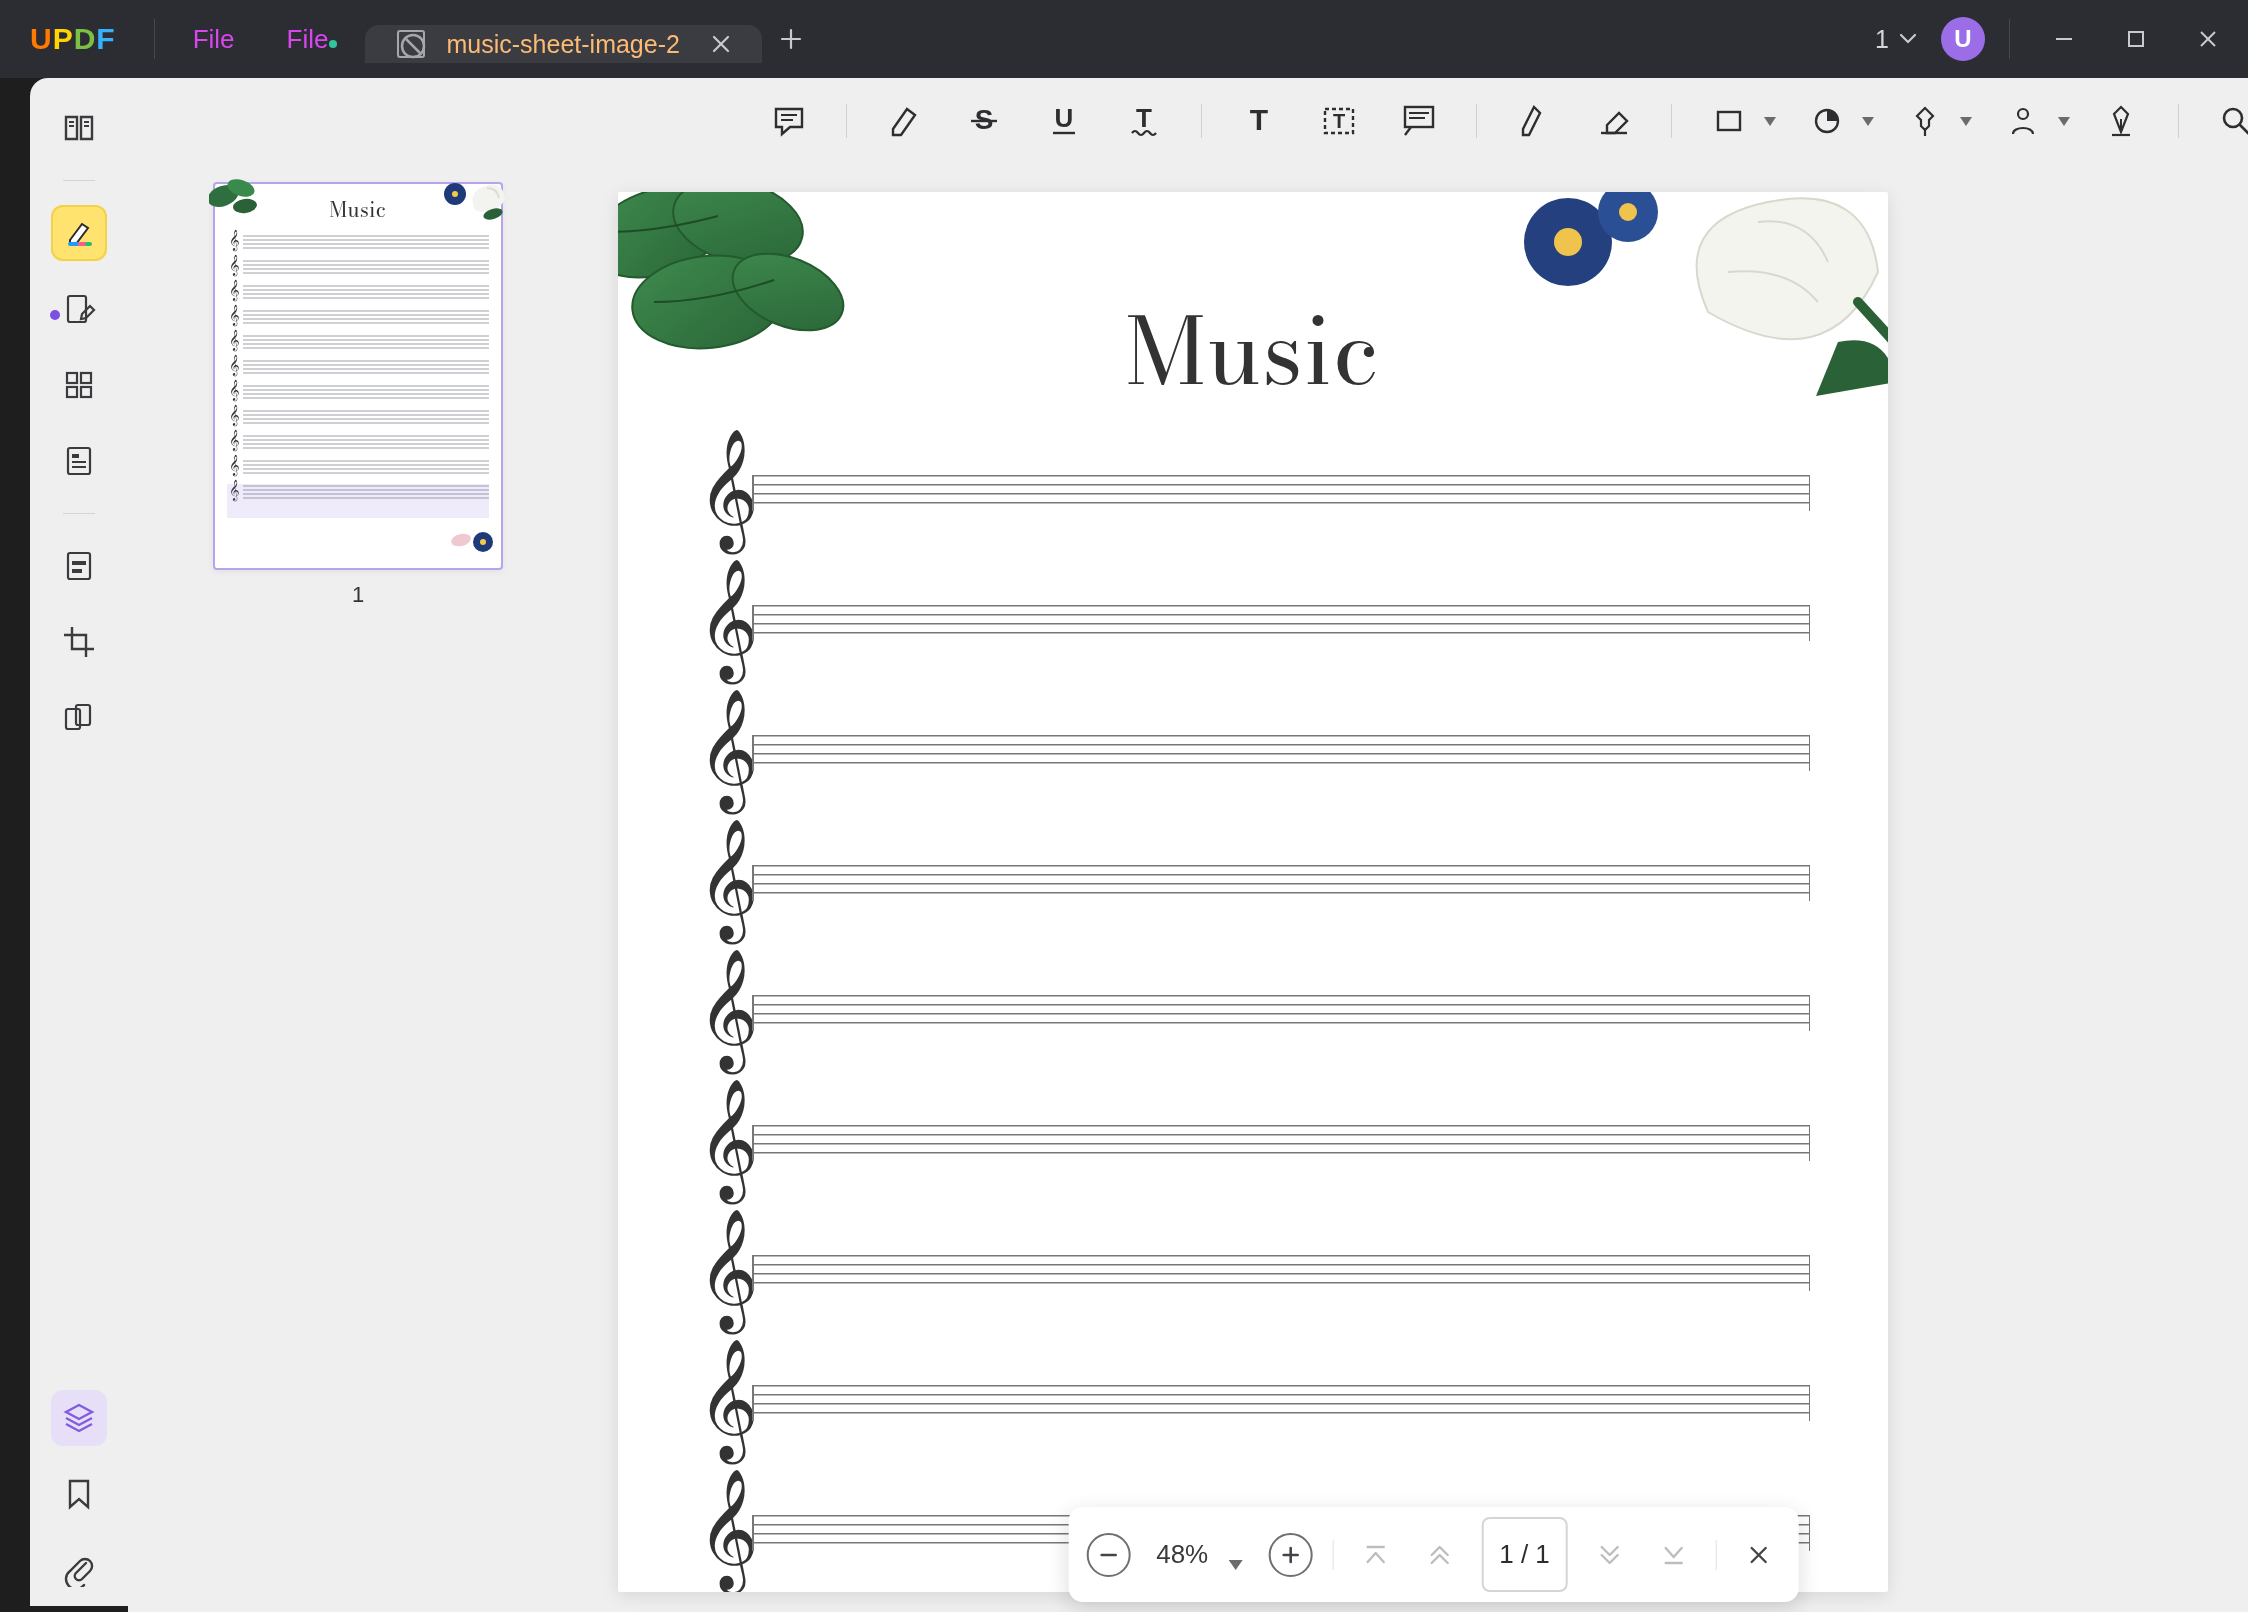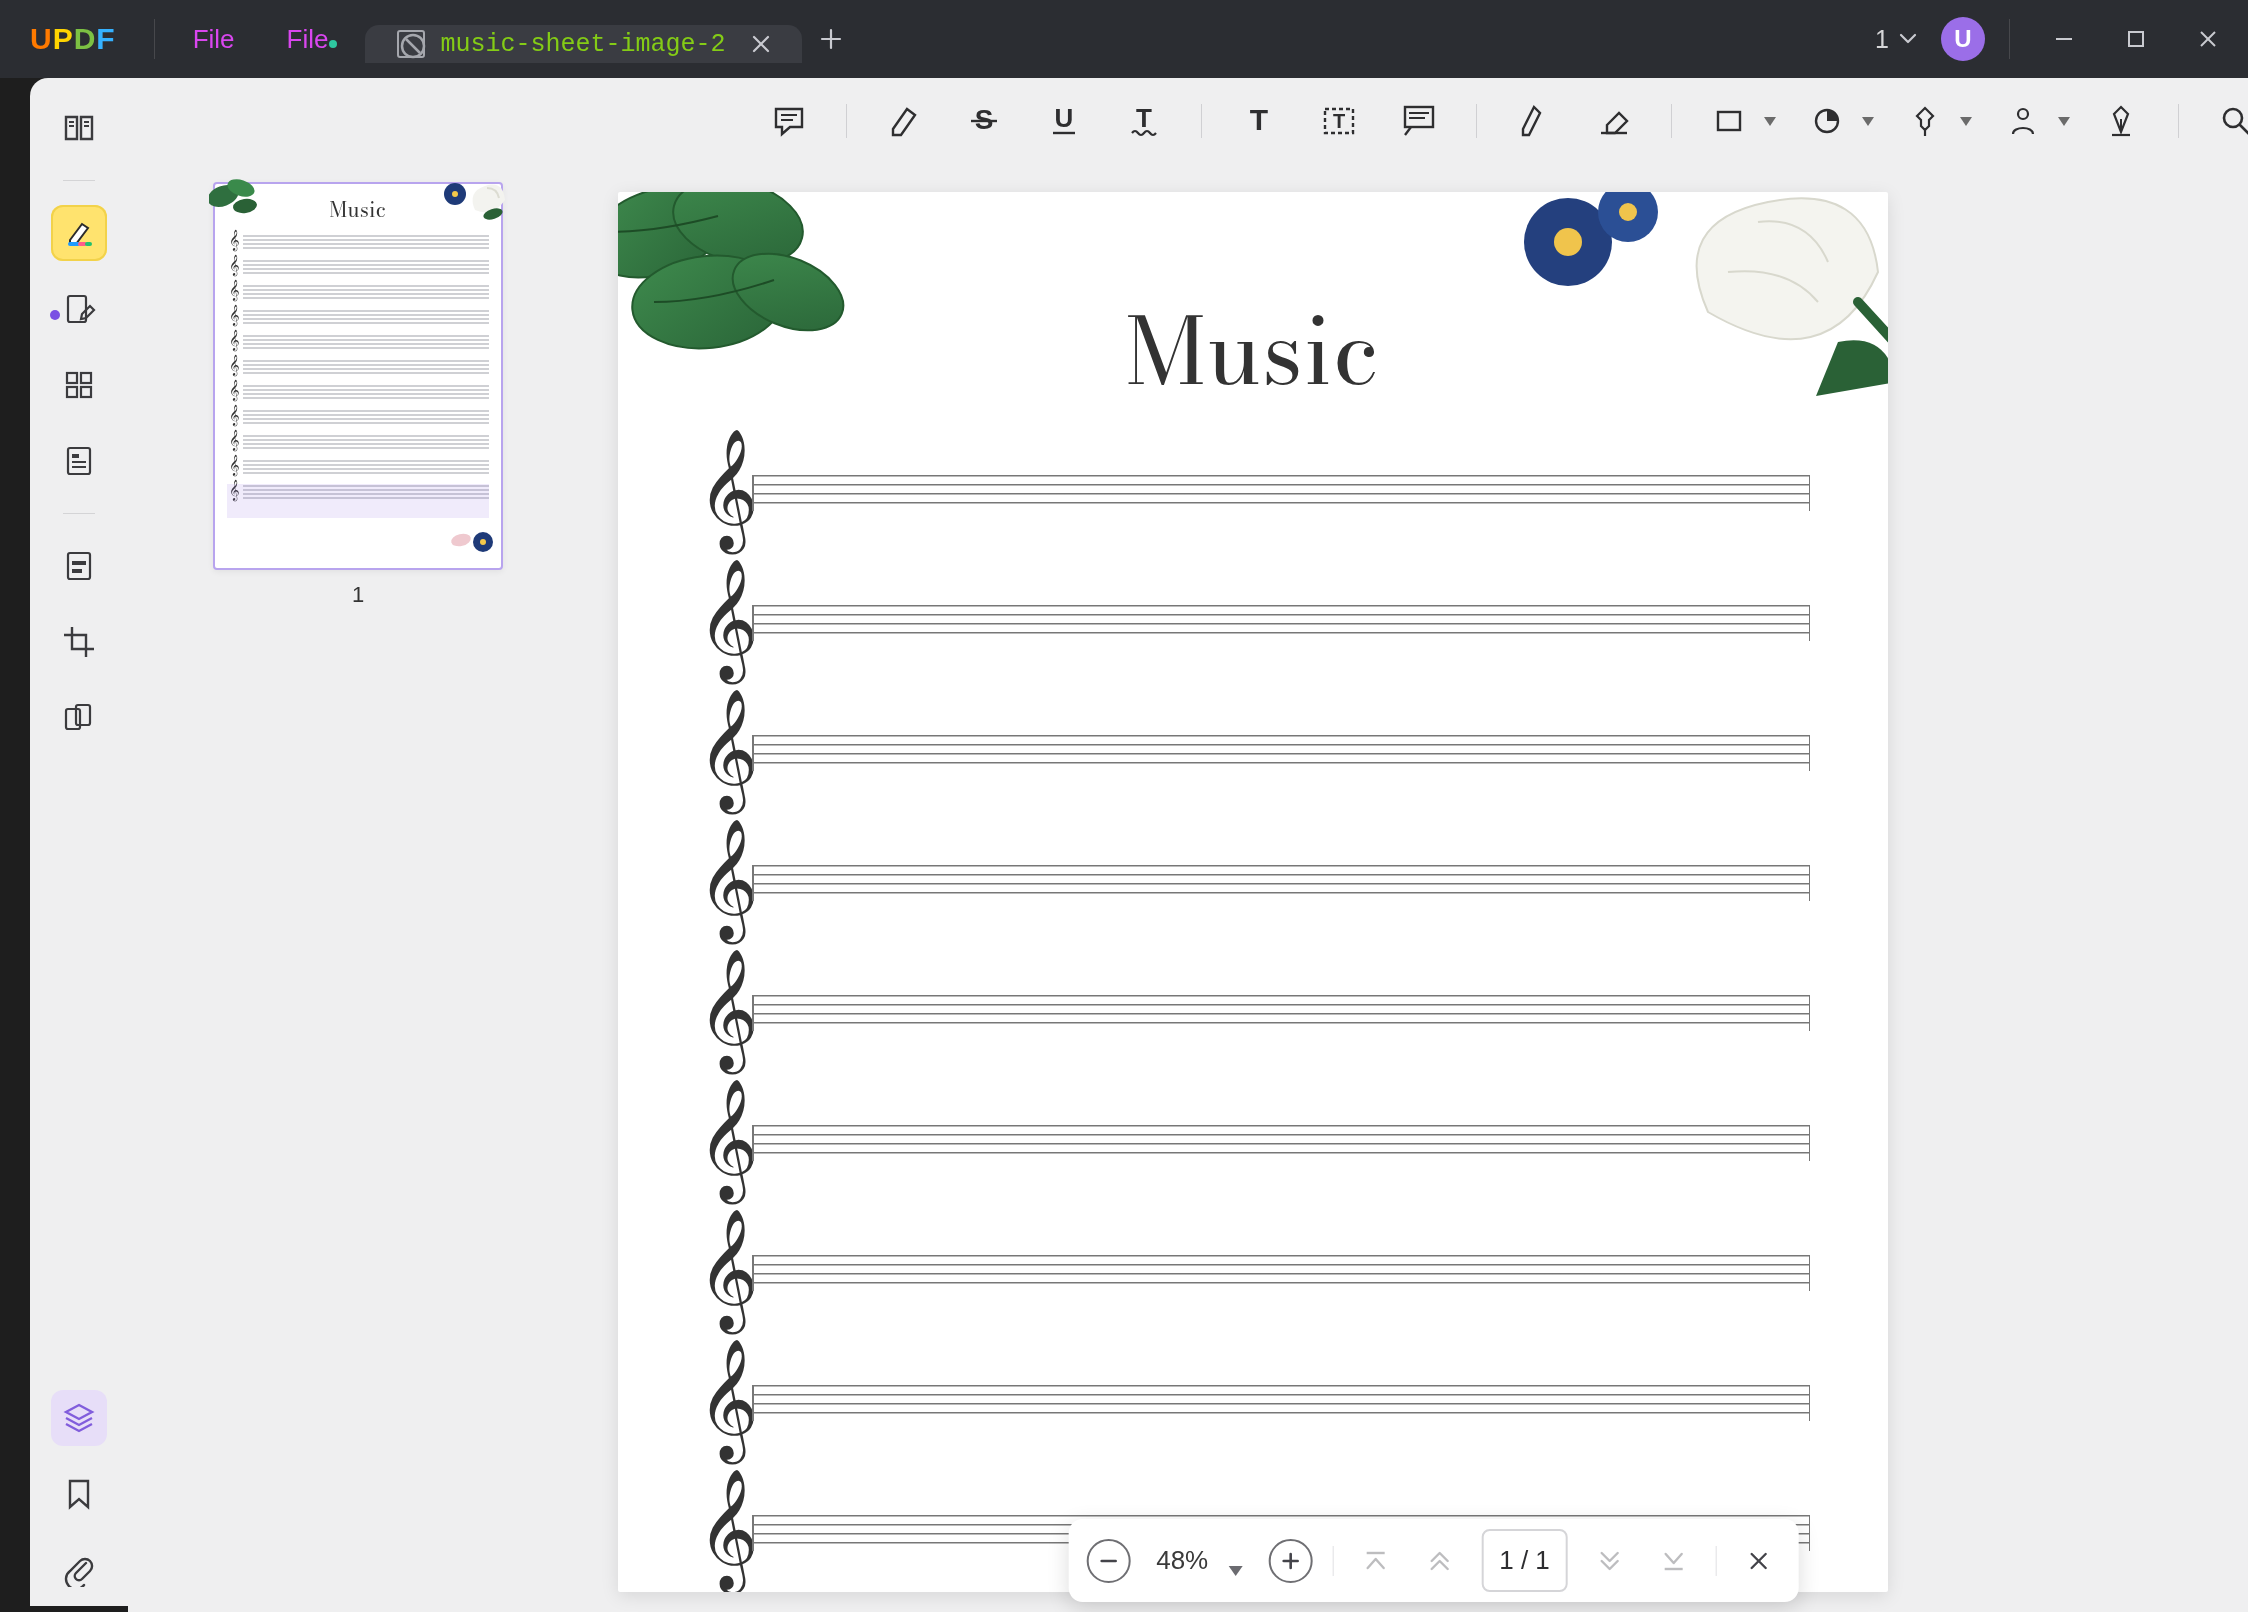--- a/index.html
+++ b/index.html
@@ -30,24 +30,23 @@
   .logo span:nth-child(2){color:#ffd400;}
   .logo span:nth-child(3){color:#7cc043;}
   .logo span:nth-child(4){color:#35b1ff;}
   .tb-sep { width: 1px; height: 40px; background: #47484c; align-self: center; margin: 0 12px; }
   .menu-item {
     display: flex; align-items: center; padding: 0 26px; font-size: 26px; color: #d946ef;
     position: relative; cursor: pointer;
   }
   .menu-item .dot { width: 8px; height: 8px; background:#2ec7a0; border-radius:50%; position:absolute; top:16px; right:18px;}
   .tab {
-    display: flex; align-items: center; gap: 16px; padding: 0 22px 0 32px;
+    display: flex; align-items: center; gap: 22px; padding: 0 22px 0 32px;
     background: #3a3c42; border-radius: 14px 14px 0 0; margin-top: 10px; margin-left: 10px;
-    color: #84cc16;
-    font-family: Liberation Mono, monospace;
+    color: #fdba74;
   }
   .tab .doc-icon {
     width: 28px; height: 28px; border: 2.5px solid #a5a7ad; border-radius: 3px; position: relative;
     display: inline-block;
   }
   .tab .doc-icon::after{
     content:""; position:absolute; inset: 5px 5px 11px 5px;
     background: linear-gradient(#a5a7ad,#a5a7ad) 0 0/100% 3px no-repeat,
                 linear-gradient(#a5a7ad,#a5a7ad) 0 7px/70% 3px no-repeat;
     opacity:.0;
@@ -204,21 +203,21 @@
     width:44px; height:44px; border-radius:50%; display:flex; align-items:center; justify-content:center;
     border:2px solid #6f6f73; cursor:pointer; color:#44444a;
   }
   .zb-btn.dis{ opacity:.35; cursor:default;}
   .zb-btn.icon{ border:none; border-radius:8px;}
   .zb-sep{width:1px; height:30px; background:#e0e0e3;}
   .zoom-value{ display:flex; align-items:flex-end; gap:20px; padding: 0 6px;}
   .zoom-value span{ font-size:26px; }
   .caret-down{width:0;height:0;border-left:7px solid transparent;border-right:7px solid transparent;border-top:10px solid #6b6b70;}
   .page-box{
-    border:2px solid #d5d5d8; border-radius:8px; padding:14px 16px; font-size:26px; color:#2d2d30;
+    border:2px solid #d5d5d8; border-radius:8px; padding:20px 16px; font-size:26px; color:#2d2d30;
   }
 </style>
 </head>
 <body>
 
 <div class="titlebar">
   <div class="tb-left">
     <div class="logo">
       <span>U</span>
       <span>P</span>

